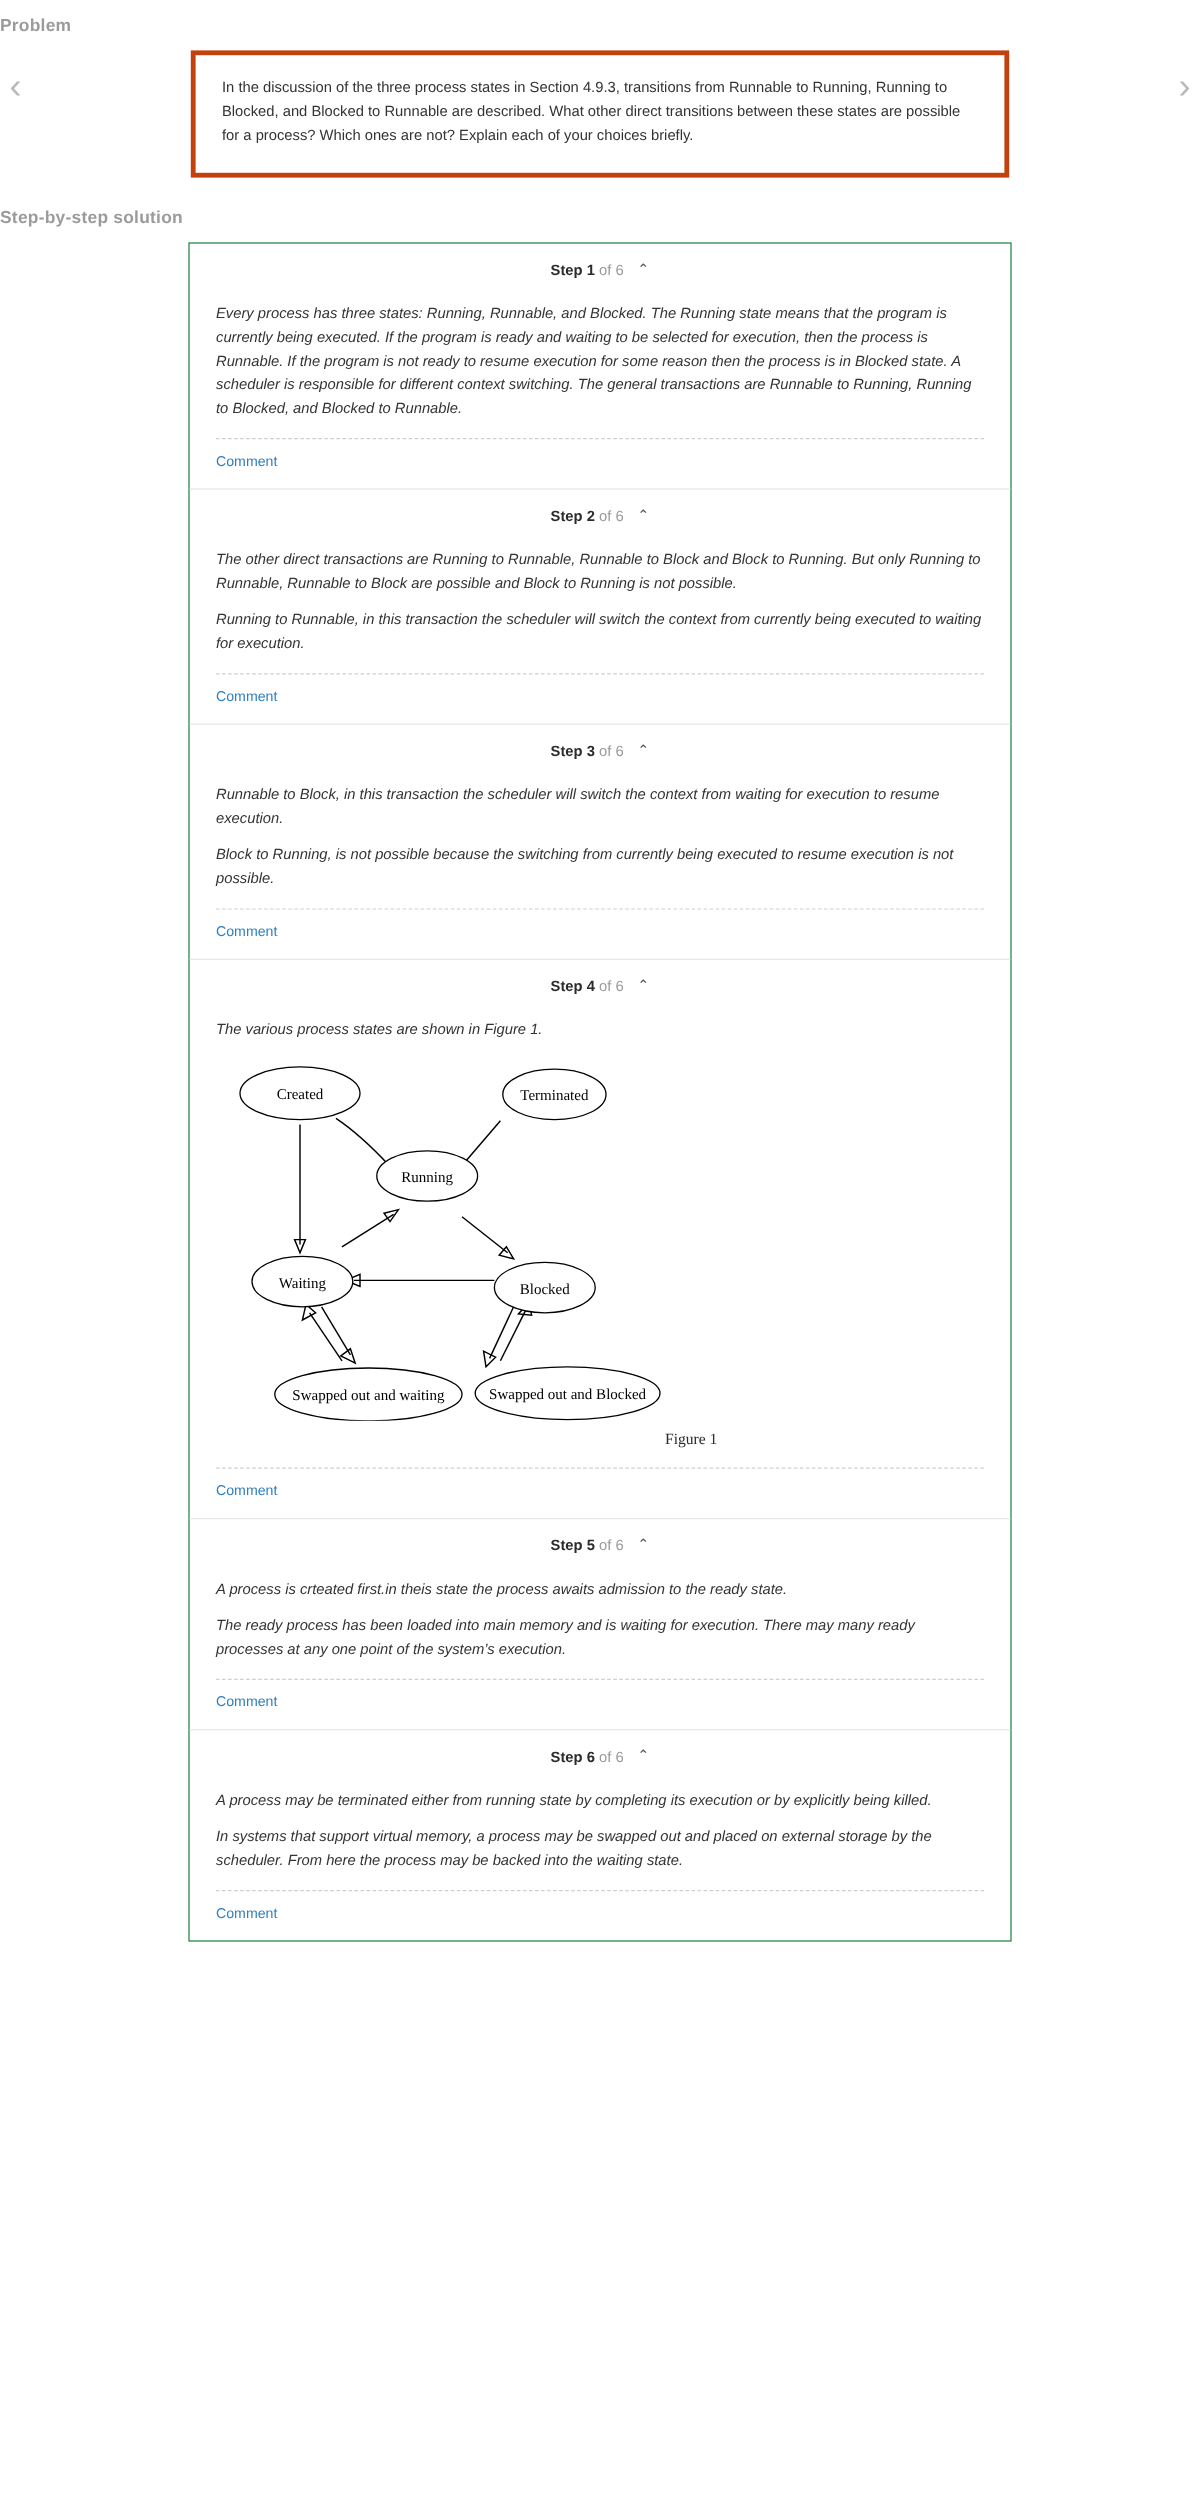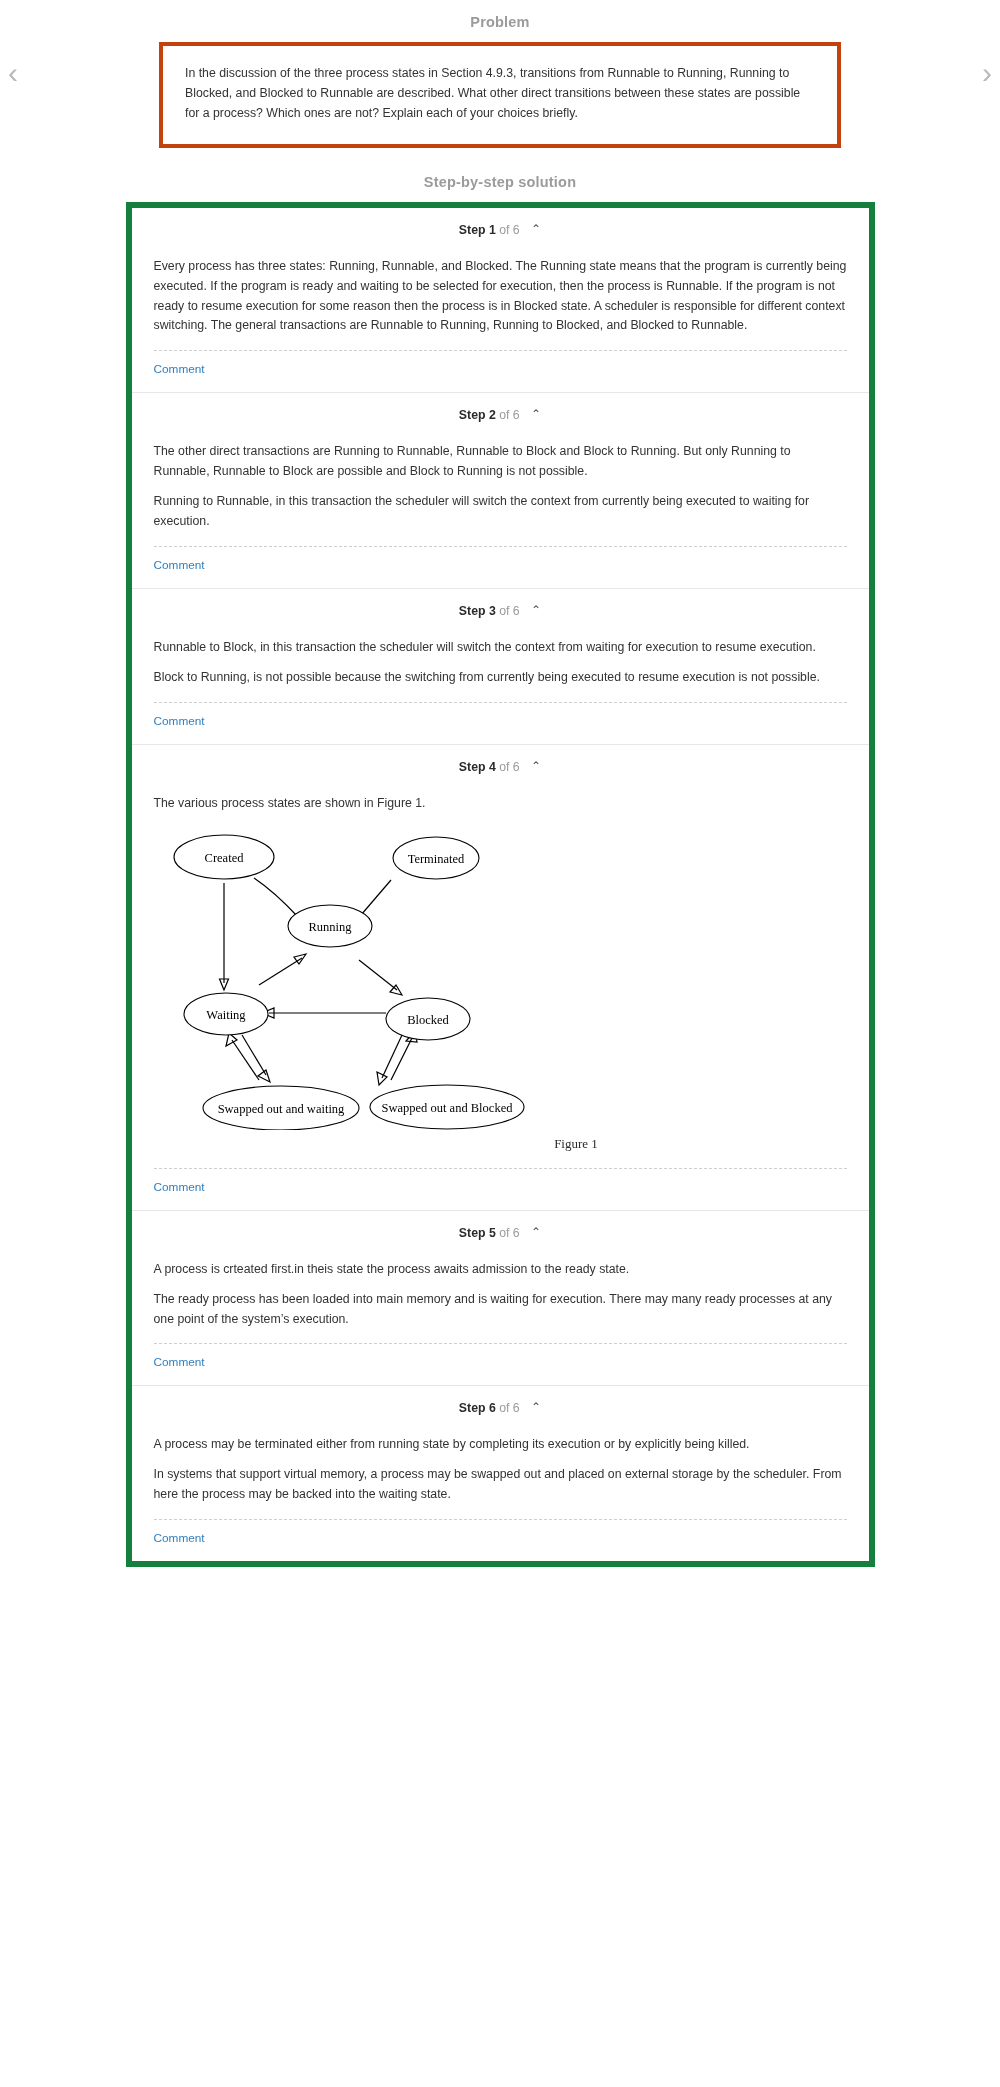--- a/index.html
+++ b/index.html
@@ -11,21 +11,21 @@
   }
   body { width: 1000px; }
 
   .page {
     width: 1000px;
     padding: 0 0 40px 0;
     position: relative;
   }
 
   .section-title {
-    text-align: center;
+    text-align: left;
     color: #9b9b9b;
     font-size: 14.5px;
     font-weight: bold;
     letter-spacing: 0.2px;
     margin: 14px 0 12px 0;
   }
 
   .arrow {
     position: absolute;
     color: #b9b9b9;
@@ -47,23 +47,23 @@
     padding: 18px 22px 20px 22px;
   }
 
   .problem-text {
     font-size: 12.3px;
     line-height: 1.62;
     color: #333;
   }
 
   .steps-wrap {
-    width: 749px;
+    width: 686px;
     margin: 0 auto;
-    border: 6px solid #15803d;
+    border: 1px solid #15803d;
     background: #fff;
   }
 
   .step {
     border-bottom: 1px solid #e7e7e7;
     padding: 0 0 0 0;
   }
   .step:last-child { border-bottom: none; }
 
   .step-header {
@@ -84,20 +84,21 @@
 
   .step-body {
     padding: 8px 22px 0 22px;
   }
 
   .para {
     font-size: 12.3px;
     line-height: 1.62;
     color: #333;
     margin: 0 0 10px 0;
+    font-style: italic;
   }
   .para:last-child { margin-bottom: 0; }
 
   .divider {
     margin: 14px 22px 0 22px;
     border-top: 1px dashed #cfcfcf;
   }
 
   .comment {
     padding: 11px 22px 16px 22px;

